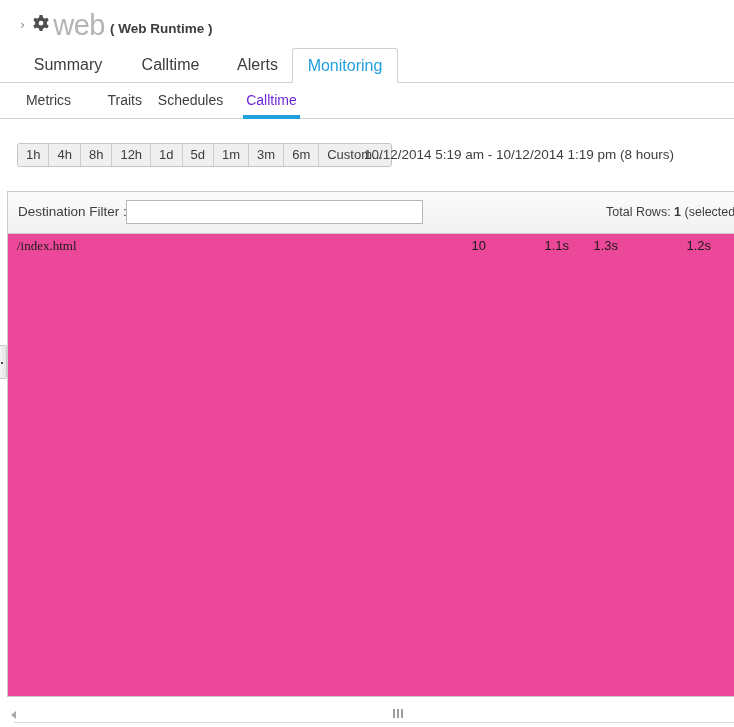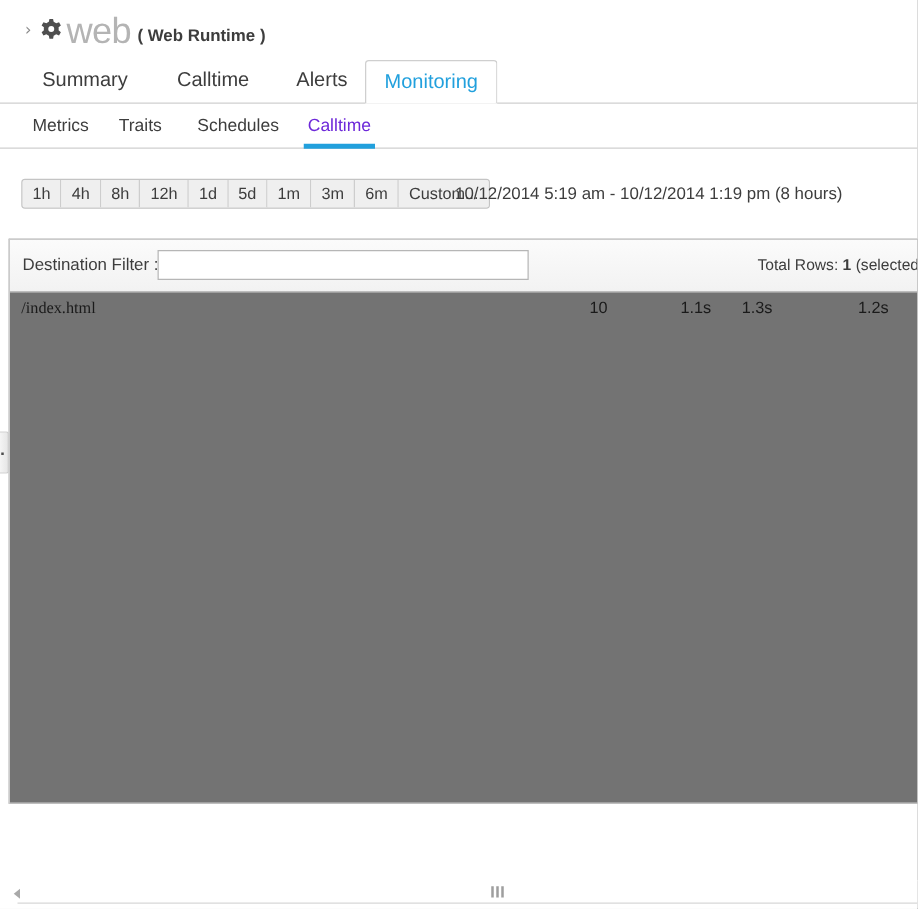--- a/index.html
+++ b/index.html
@@ -151,25 +151,25 @@
     left: 364px; top: 14px;
     font-size: 13.5px;
     color: #3d3d3d;
     white-space: nowrap;
   }
 
   
   #panel {
     position: absolute;
     left: 7px; top: 191px;
-    width: 727px; height: 452px;
+    width: 727px; height: 506px;
     box-sizing: border-box;
     border: 1px solid #cbcbcb;
     border-right: none;
-    background: #737373;
+    background: #ec4899;
     overflow: hidden;
   }
   #filterbar {
     position: relative;
     height: 42px;
     box-sizing: border-box;
     border-bottom: 1px solid #cbcbcb;
     background: linear-gradient(#fbfbfb, #f2f2f2);
   }
   .filter-label {
@@ -322,21 +322,21 @@
 
 <div id="tabbar">
     <div class="tab" style="left: 16px; width: 104px; text-align: center;">Summary</div>
     <div class="tab" style="left: 118px; width: 105px; text-align: center;">Calltime</div>
     <div class="tab" style="left: 221px; width: 73px; text-align: center;">Alerts</div>
     <div class="tab active" style="left: 292px; width: 106px; text-align: center;">Monitoring</div>
   </div>
 
 <div id="subtabbar">
     <div class="subtab" style="left: 20px; width: 57px; text-align: center;">Metrics</div>
-    <div class="subtab" style="left: 95px; width: 47px; text-align: left;">Traits</div>
+    <div class="subtab" style="left: 95px; width: 47px; text-align: right;">Traits</div>
     <div class="subtab" style="left: 156px; width: 69px; text-align: center;">Schedules</div>
     <div class="subtab active" style="left: 243px; width: 57px; text-align: center;">Calltime</div>
   </div>
 
 <div id="timebar">
   <div id="btngroup">
       <div class="tbtn">1h</div>
       <div class="tbtn">4h</div>
       <div class="tbtn">8h</div>
       <div class="tbtn">12h</div>

